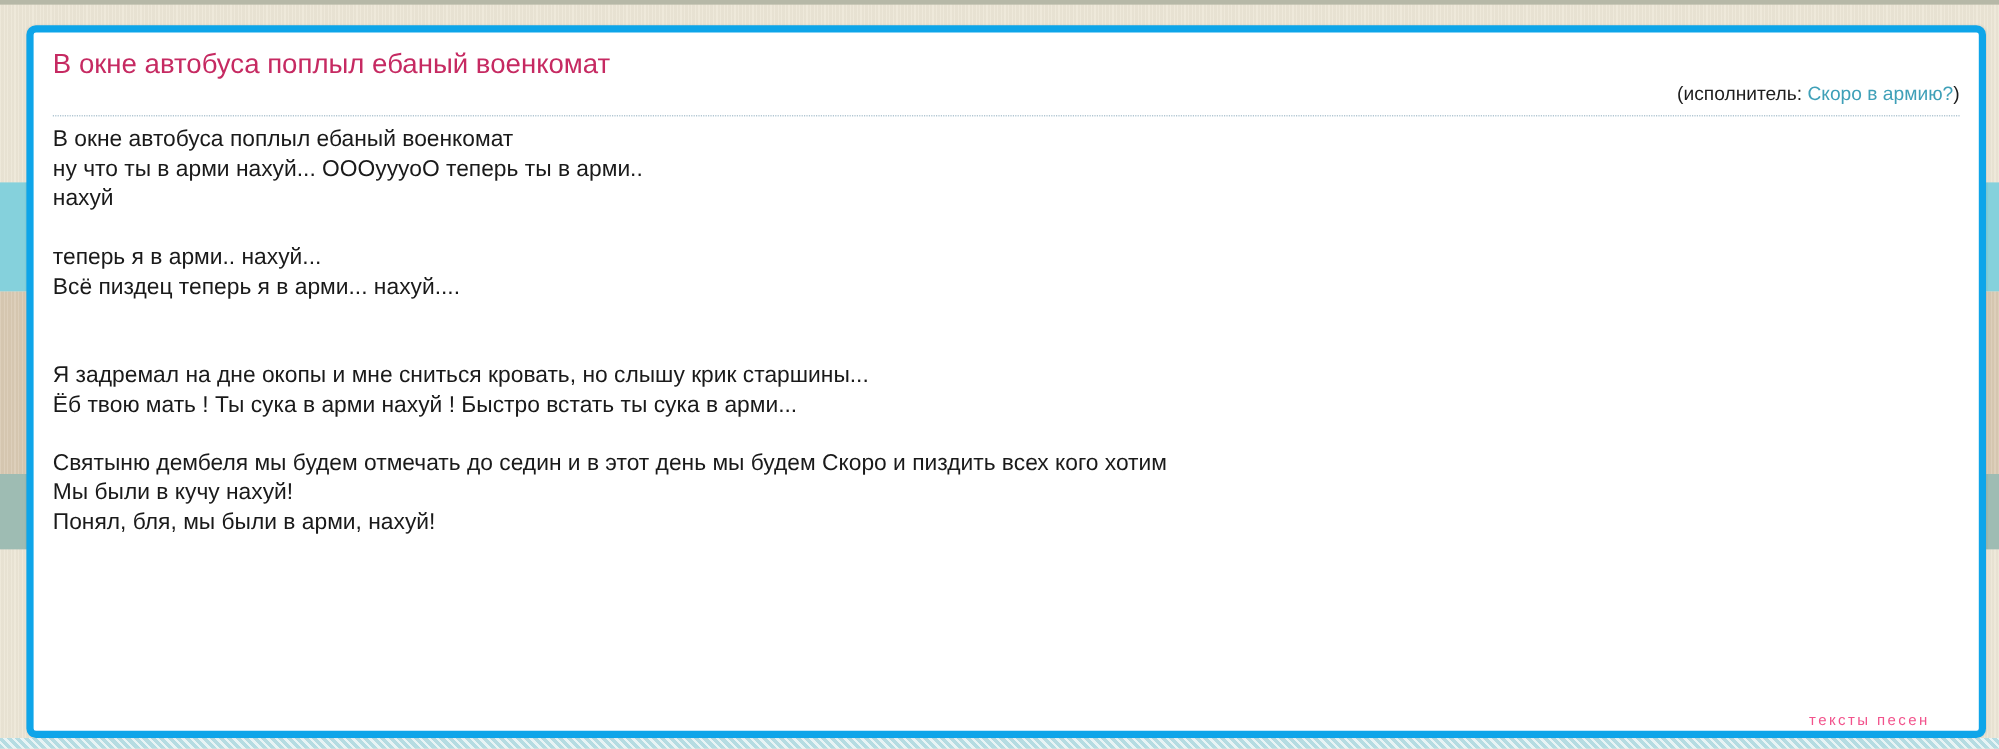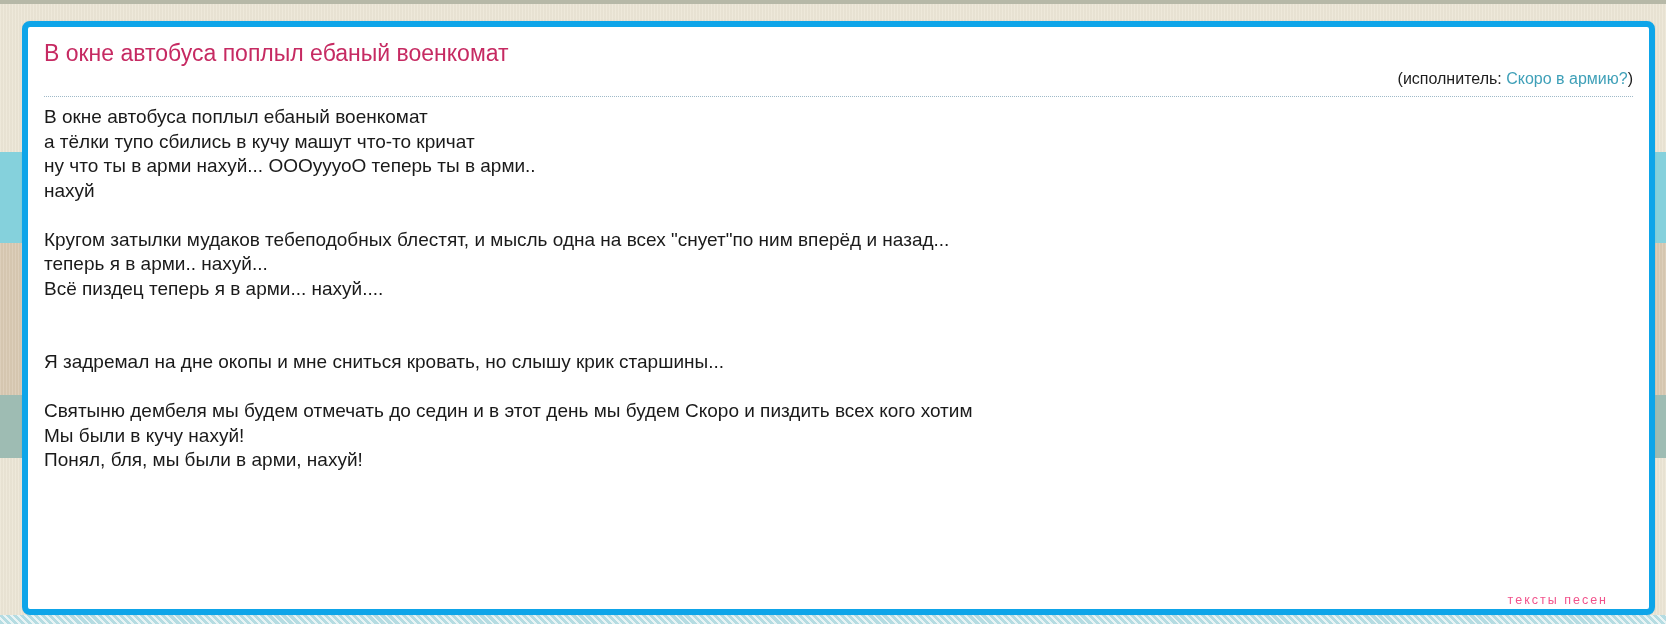--- a/index.html
+++ b/index.html
@@ -111,30 +111,29 @@
 
 <div class="card">
   <div class="card-inner">
 
     <h1 class="song-title">В окне автобуса поплыл ебаный военкомат</h1>
 
     <div class="artist-line"><span>(исполнитель: </span><a class="artist-link">Скоро в армию?</a><span>)</span></div>
 
     <div class="lyrics">
       <div class="lyric-line">В окне автобуса поплыл ебаный военкомат</div>
-      <div class="lyric-line">а тёлки тупо сбились в кучу машут что-то кричат</div>
       <div class="lyric-line">ну что ты в арми нахуй... ОООуууоО теперь ты в арми..</div>
       <div class="lyric-line">нахуй</div>
       <div class="lyric-line"></div>
-      <div class="lyric-line">Кругом затылки мудаков тебеподобных блестят, и мысль одна на всех "снует"по ним вперёд и назад...</div>
       <div class="lyric-line">теперь я в арми.. нахуй...</div>
       <div class="lyric-line">Всё пиздец теперь я в арми... нахуй....</div>
       <div class="lyric-line"></div>
       <div class="lyric-line"></div>
       <div class="lyric-line">Я задремал на дне окопы и мне сниться кровать, но слышу крик старшины...</div>
+      <div class="lyric-line">Ёб твою мать ! Ты сука в арми нахуй ! Быстро встать ты сука в арми...</div>
       <div class="lyric-line"></div>
       <div class="lyric-line">Святыню дембеля мы будем отмечать до седин и в этот день мы будем Скоро и пиздить всех кого хотим</div>
       <div class="lyric-line">Мы были в кучу нахуй!</div>
       <div class="lyric-line">Понял, бля, мы были в арми, нахуй!</div>
     </div>
 
     <div class="site-logo">
       <div class="logo-tagline">тексты песен</div>
     </div>
 

